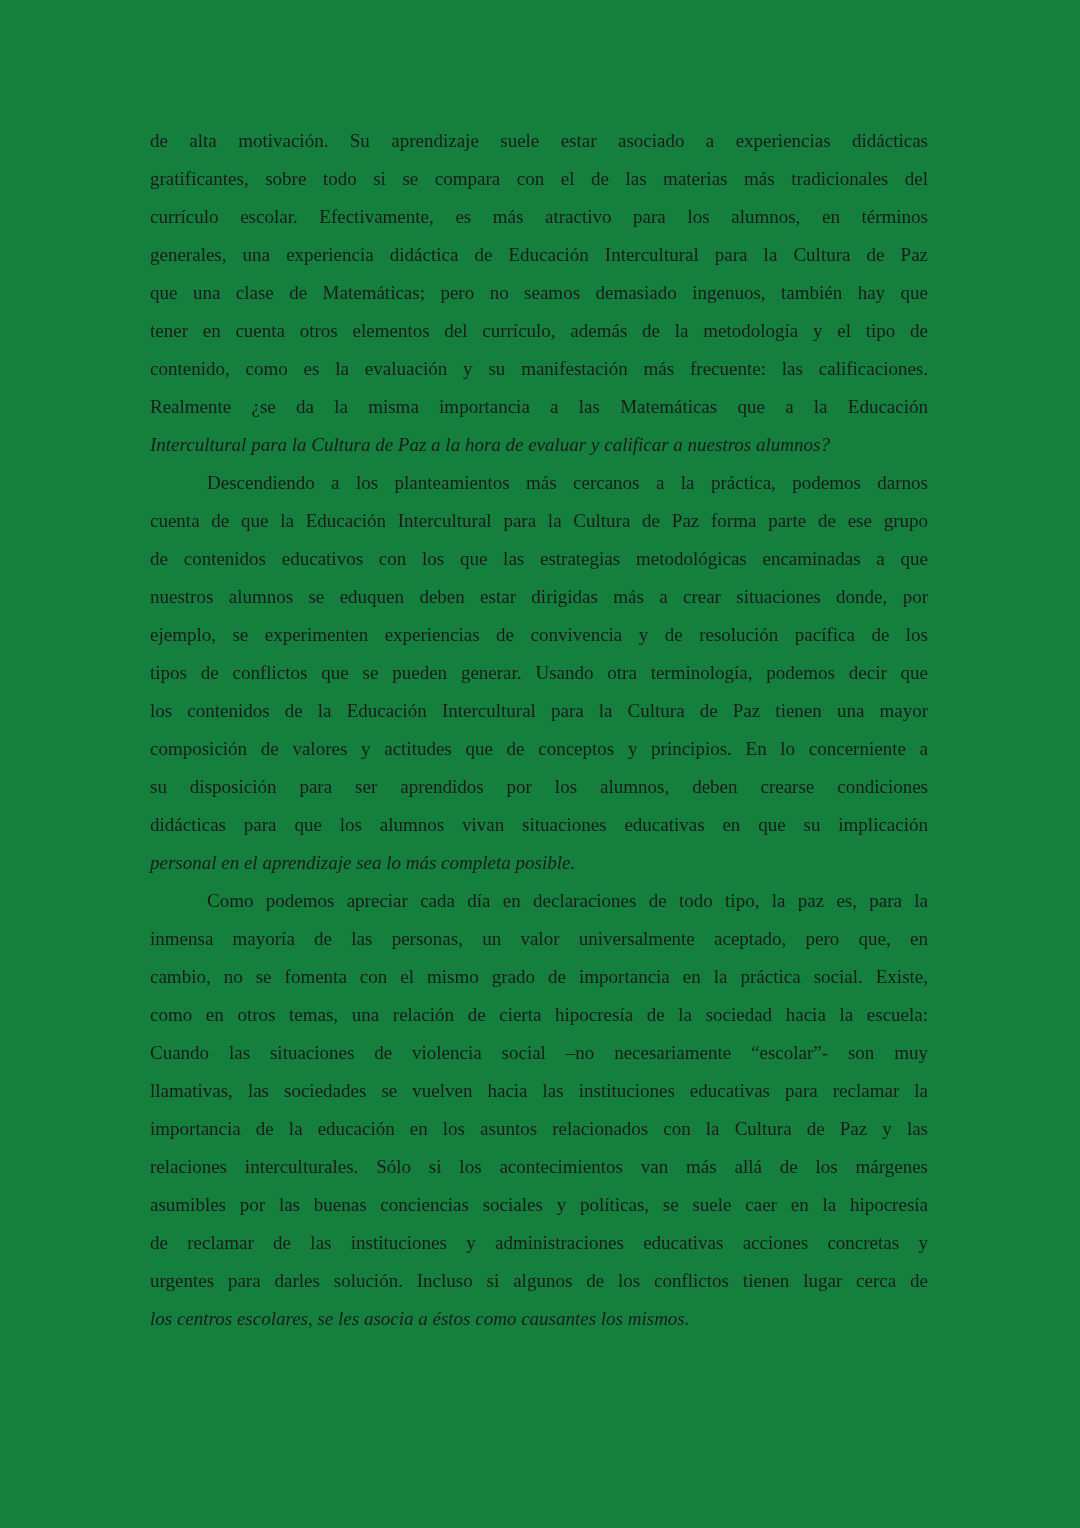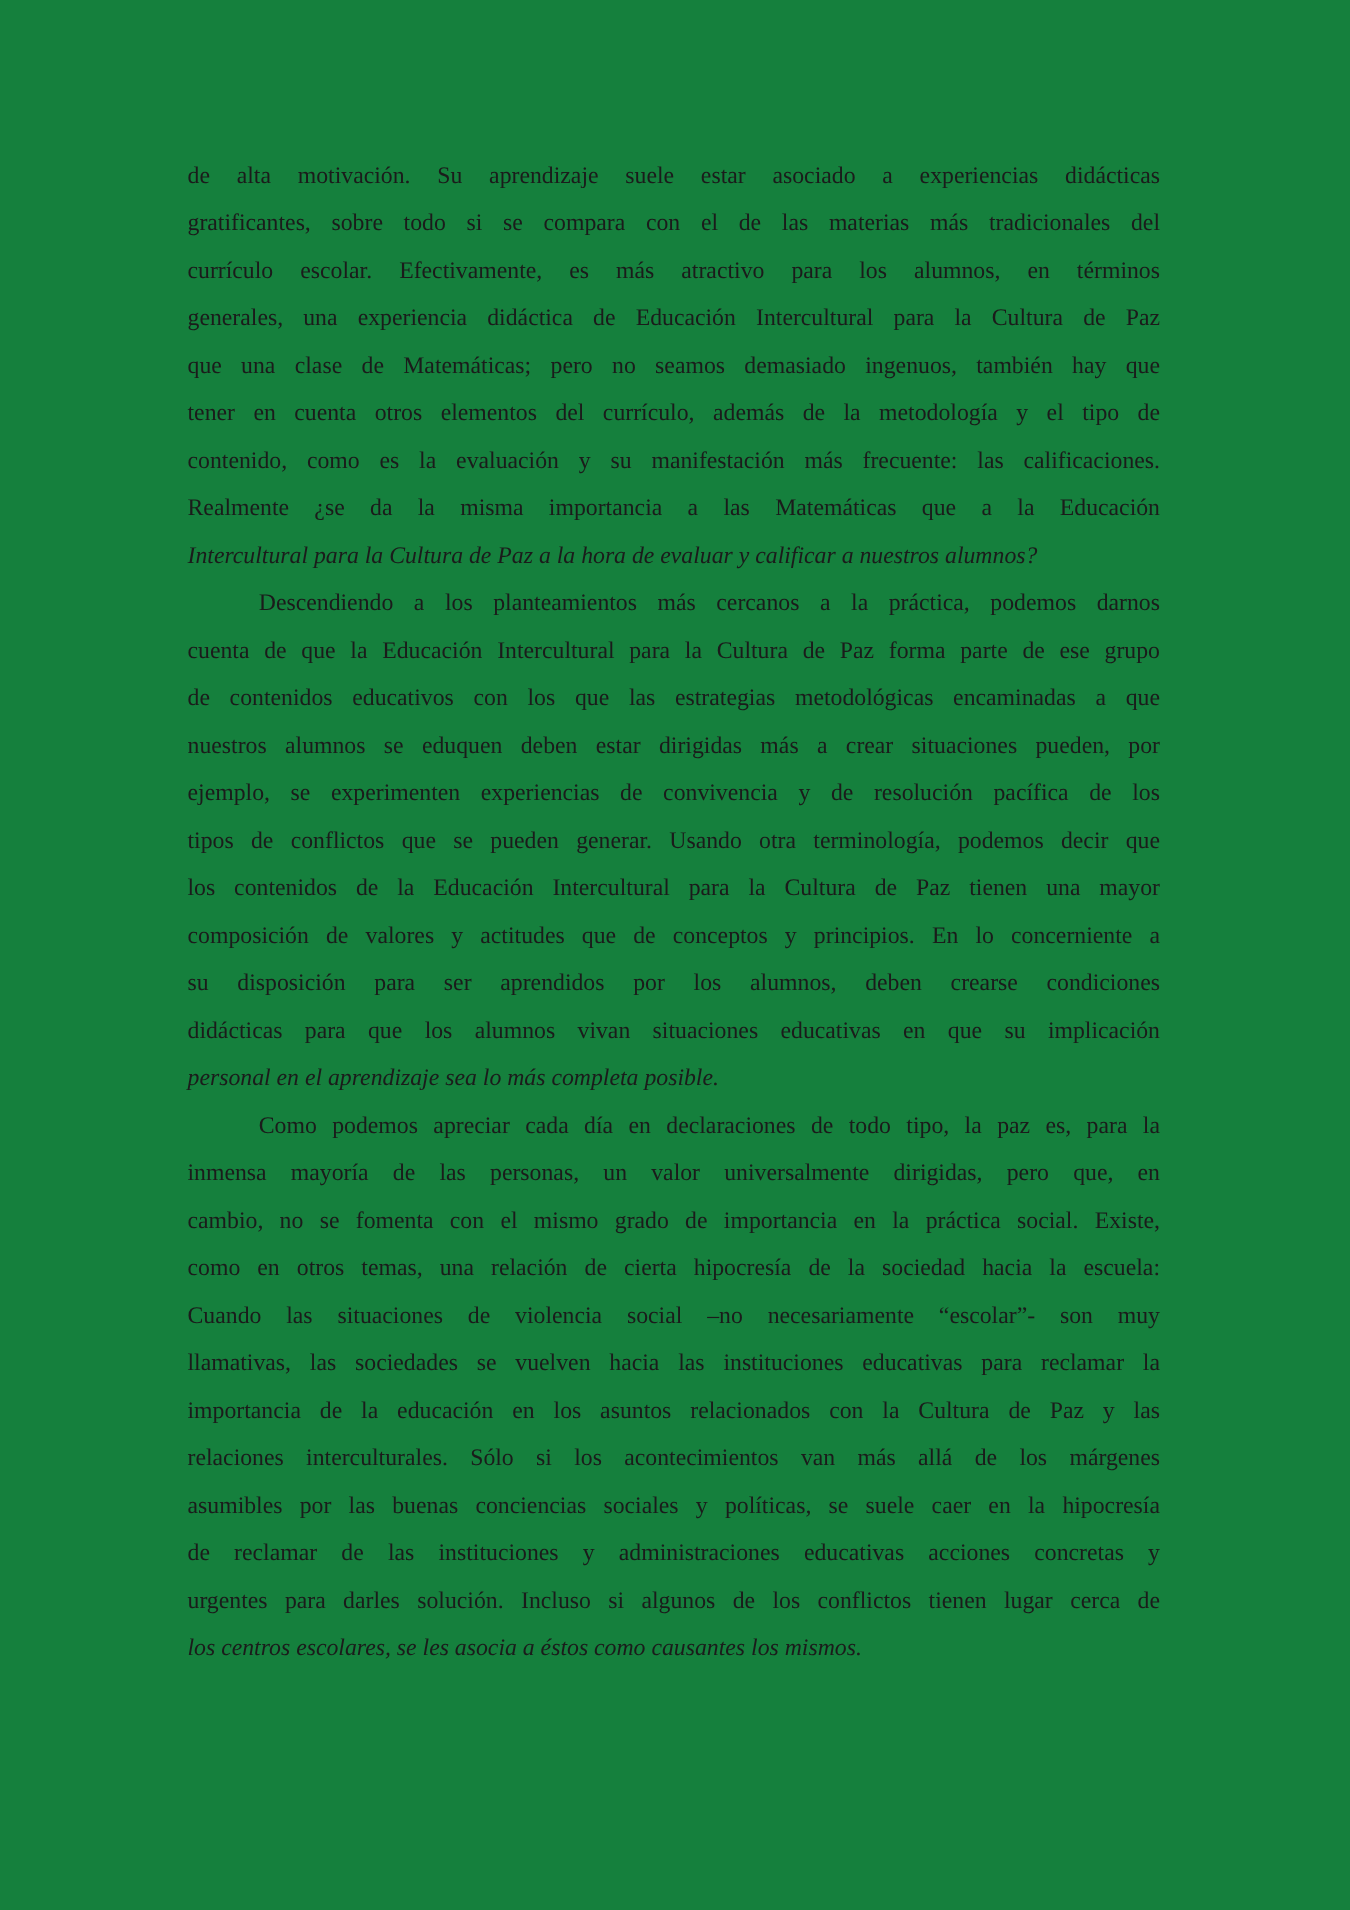--- a/index.html
+++ b/index.html
@@ -60,32 +60,32 @@
         <div class="line">que una clase de Matemáticas; pero no seamos demasiado ingenuos, también hay que</div>
         <div class="line">tener en cuenta otros elementos del currículo, además de la metodología y el tipo de</div>
         <div class="line">contenido, como es la evaluación y su manifestación más frecuente: las calificaciones.</div>
         <div class="line">Realmente ¿se da la misma importancia a las Matemáticas que a la Educación</div>
         <div class="line final">Intercultural para la Cultura de Paz a la hora de evaluar y calificar a nuestros alumnos?</div>
       </div>
       <div class="paragraph">
         <div class="line indent">Descendiendo a los planteamientos más cercanos a la práctica, podemos darnos</div>
         <div class="line">cuenta de que la Educación Intercultural para la Cultura de Paz forma parte de ese grupo</div>
         <div class="line">de contenidos educativos con los que las estrategias metodológicas encaminadas a que</div>
-        <div class="line">nuestros alumnos se eduquen deben estar dirigidas más a crear situaciones pueden, por</div>
+        <div class="line">nuestros alumnos se eduquen deben estar dirigidas más a crear situaciones donde, por</div>
         <div class="line">ejemplo, se experimenten experiencias de convivencia y de resolución pacífica de los</div>
         <div class="line">tipos de conflictos que se pueden generar. Usando otra terminología, podemos decir que</div>
         <div class="line">los contenidos de la Educación Intercultural para la Cultura de Paz tienen una mayor</div>
         <div class="line">composición de valores y actitudes que de conceptos y principios. En lo concerniente a</div>
         <div class="line">su disposición para ser aprendidos por los alumnos, deben crearse condiciones</div>
         <div class="line">didácticas para que los alumnos vivan situaciones educativas en que su implicación</div>
         <div class="line final">personal en el aprendizaje sea lo más completa posible.</div>
       </div>
       <div class="paragraph">
         <div class="line indent">Como podemos apreciar cada día en declaraciones de todo tipo, la paz es, para la</div>
-        <div class="line">inmensa mayoría de las personas, un valor universalmente dirigidas, pero que, en</div>
+        <div class="line">inmensa mayoría de las personas, un valor universalmente aceptado, pero que, en</div>
         <div class="line">cambio, no se fomenta con el mismo grado de importancia en la práctica social. Existe,</div>
         <div class="line">como en otros temas, una relación de cierta hipocresía de la sociedad hacia la escuela:</div>
         <div class="line">Cuando las situaciones de violencia social –no necesariamente “escolar”- son muy</div>
         <div class="line">llamativas, las sociedades se vuelven hacia las instituciones educativas para reclamar la</div>
         <div class="line">importancia de la educación en los asuntos relacionados con la Cultura de Paz y las</div>
         <div class="line">relaciones interculturales. Sólo si los acontecimientos van más allá de los márgenes</div>
         <div class="line">asumibles por las buenas conciencias sociales y políticas, se suele caer en la hipocresía</div>
         <div class="line">de reclamar de las instituciones y administraciones educativas acciones concretas y</div>
         <div class="line">urgentes para darles solución. Incluso si algunos de los conflictos tienen lugar cerca de</div>
         <div class="line final">los centros escolares, se les asocia a éstos como causantes los mismos.</div>

